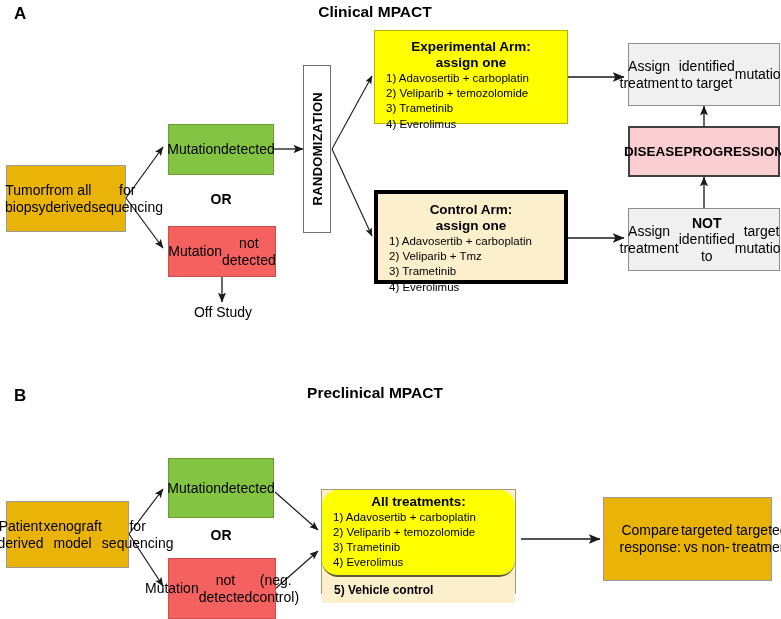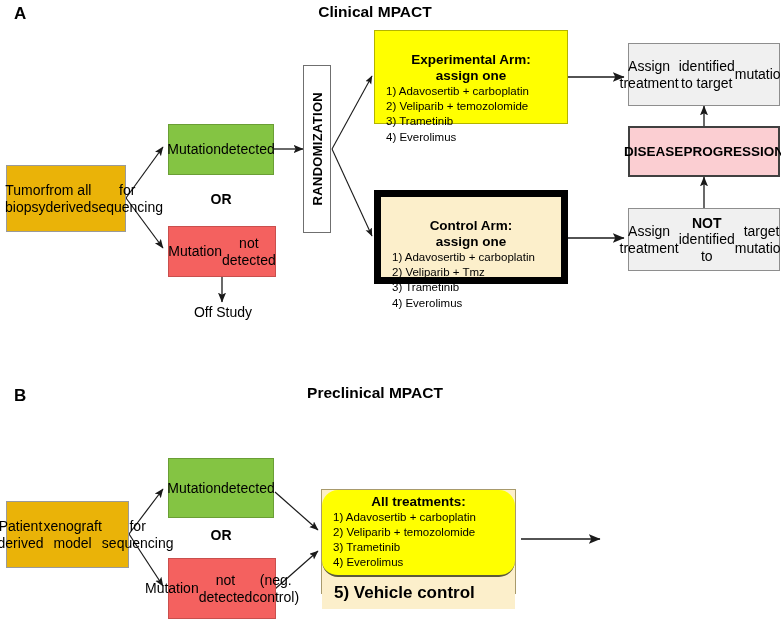--- a/index.html
+++ b/index.html
@@ -76,27 +76,27 @@
     border: 2px solid #404040;
     font-size: 13.5px;
     font-weight: bold;
   }
   .box-yellow {
     background: #ffff00;
     border: 1px solid #b3b300;
   }
   .box-cream {
     background: #fcefcb;
-    border: 7px solid #000000;
+    border: 4px solid #000000;
   }
   
   .arm {
     position: absolute;
     box-sizing: border-box;
-    padding: 21px 0 5px 0;
+    padding: 8px 0 5px 0;
   }
   .arm-title {
     font-weight: bold;
     font-size: 13.5px;
     text-align: center;
     line-height: 1.16;
     margin-bottom: 1px;
   }
   .arm-list {
     margin: 0;
@@ -122,21 +122,21 @@
     border-bottom: 2px solid #5d5a3a;
     padding: 4px 0 5px 0;
     box-sizing: border-box;
     border-radius: 16px;
   }
   .split-bottom {
     background: #fcefcb;
     padding: 6px 0 6px 0;
     box-sizing: border-box;
     font-weight: bold;
-    font-size: 17px;
+    font-size: 12px;
     padding-left: 12px;
     text-align: left;
   }
   
   .free-label {
     position: absolute;
     font-size: 14px;
     text-align: center;
   }
   .free-label.bold { font-weight: bold; }
@@ -304,14 +304,19 @@
       <ul class="arm-list">
         <li>1) Adavosertib + carboplatin</li>
         <li>2) Veliparib + temozolomide</li>
         <li>3) Trametinib</li>
         <li>4) Everolimus</li>
       </ul>
     </div>
     <div class="split-bottom">5)  Vehicle control</div>
   </div>
 
+  <div class="node box-plain" style="left:603px; top:497px; width:169px; height:84px;">
+    <span class="nline">Compare response:</span>
+    <span class="nline">targeted vs non-</span>
+    <span class="nline">targeted treatment</span>
+  </div>
 
 </div>
 
 </body></html>

